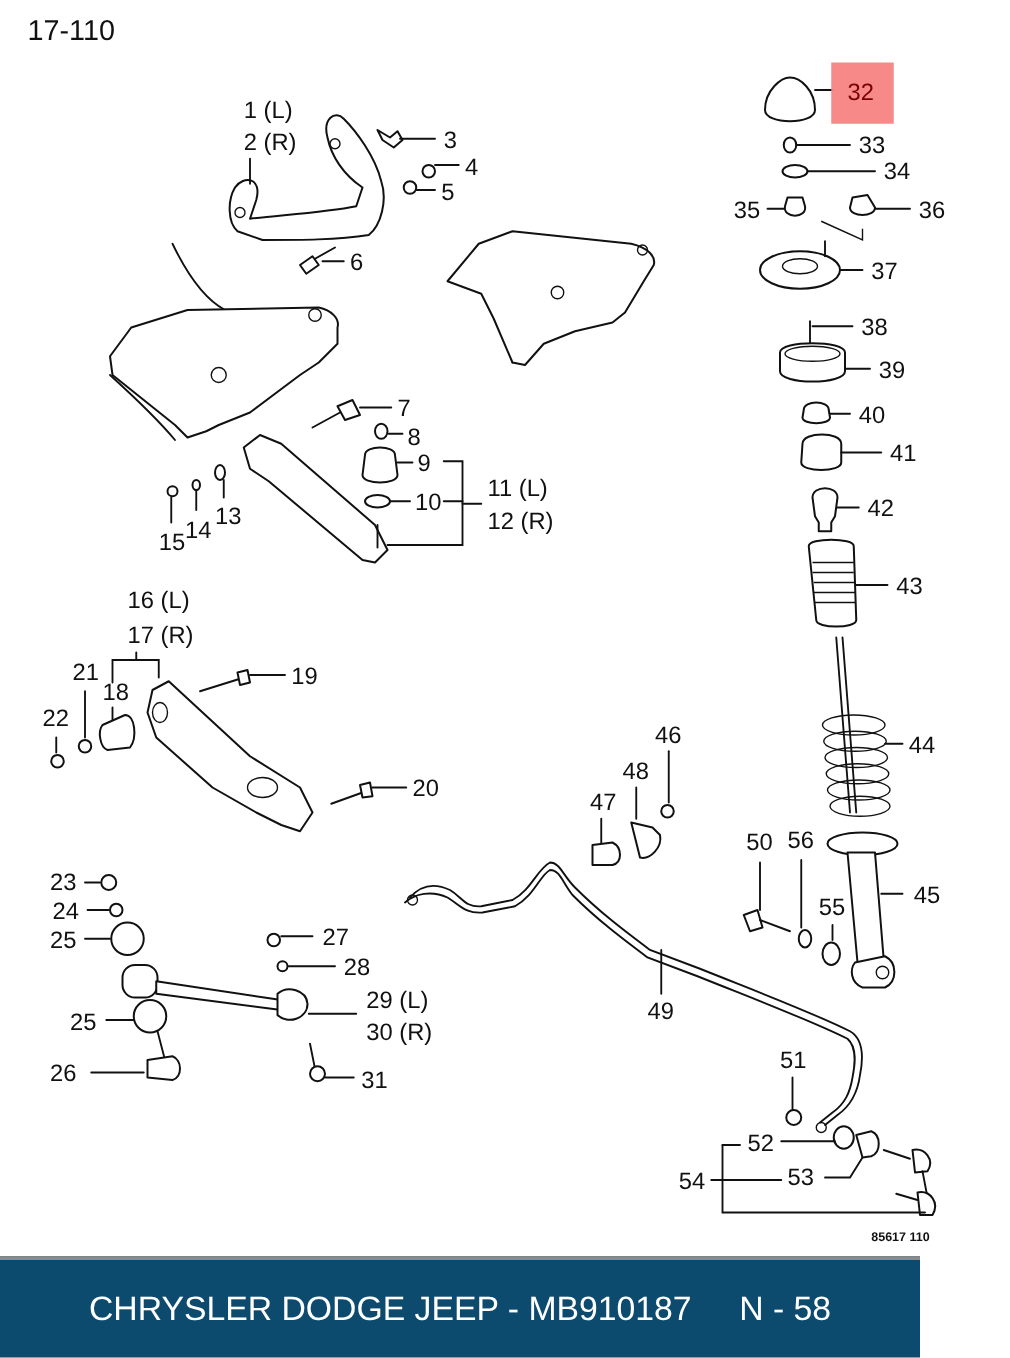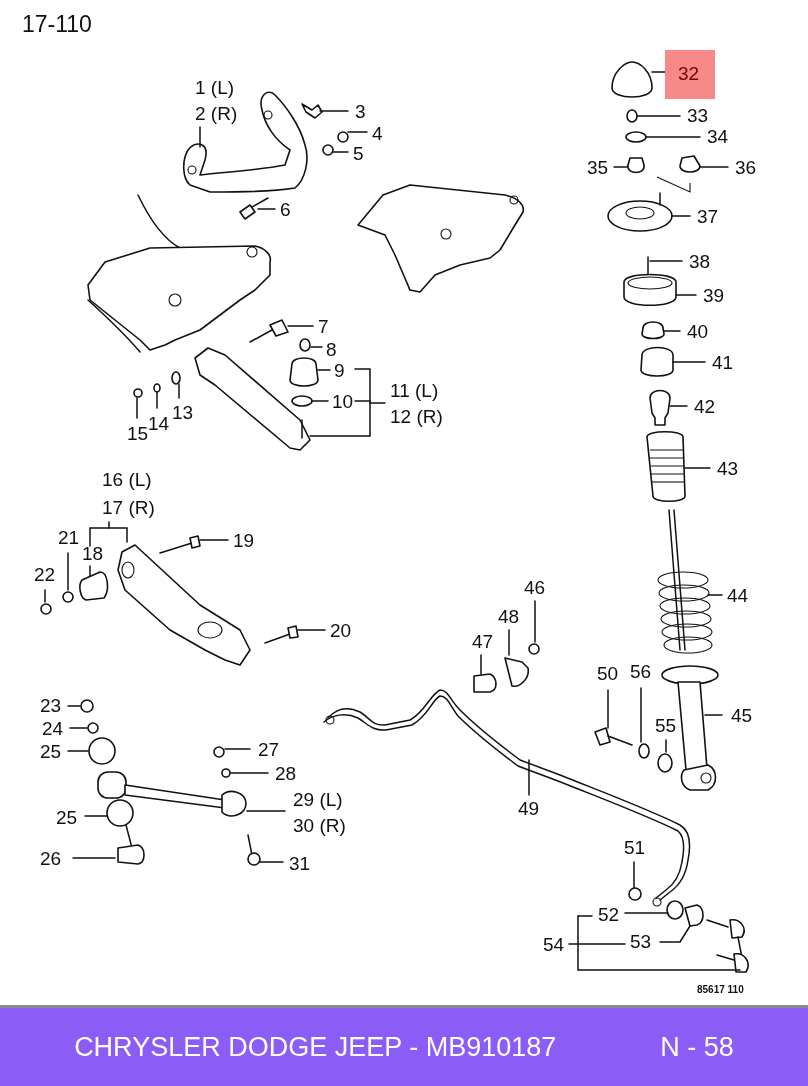--- a/index.html
+++ b/index.html
@@ -7,21 +7,21 @@
   #diagram { position:absolute; left:0; top:0; width:669px; height:1005px; }
   #diagram svg { width:808px; height:1005px; display:block; }
   .part { fill:#ffffff; stroke:#111; stroke-width:1.6; stroke-linejoin:round; stroke-linecap:round; }
   .line { fill:none; stroke:#111; stroke-width:1.5; stroke-linecap:round; }
   .thin { fill:none; stroke:#111; stroke-width:1.1; }
   .lbl { font-family:"Liberation Sans", sans-serif; font-size:19px; fill:#111; }
   .page-ref { font-family:"Liberation Sans", sans-serif; font-size:23px; fill:#111; font-weight:normal; }
   .fig-code { font-family:"Liberation Sans", sans-serif; font-size:10px; font-weight:bold; fill:#111; }
   .hl-rect { fill:#f78383; opacity:0.95; }
   .hl-text { font-family:"Liberation Sans", sans-serif; font-size:19px; fill:#7a0000; }
-  #footer { position:absolute; left:0; top:1005px; width:808px; height:81px; background:#8b5cf6; border-top:3px solid #8a8a8a; box-sizing:border-box; display:flex; align-items:center; justify-content:center; color:#ffffff; font-family:"Liberation Sans", sans-serif; font-size:27px; letter-spacing:0px;gap:33px; }
+  #footer { position:absolute; left:0; top:1005px; width:736px; height:81px; background:#0c4a6e; border-top:3px solid #8a8a8a; box-sizing:border-box; display:flex; align-items:center; justify-content:center; color:#ffffff; font-family:"Liberation Sans", sans-serif; font-size:27px; letter-spacing:0px; }
   #footer .gap { display:inline-block; width:38px; }
 </style>
 </head>
 <body>
 
 <div id="diagram">
 <svg viewBox="0 0 808 1005" xmlns="http://www.w3.org/2000/svg">
 
   <text class="page-ref" x="22" y="32">17-110</text>
 

